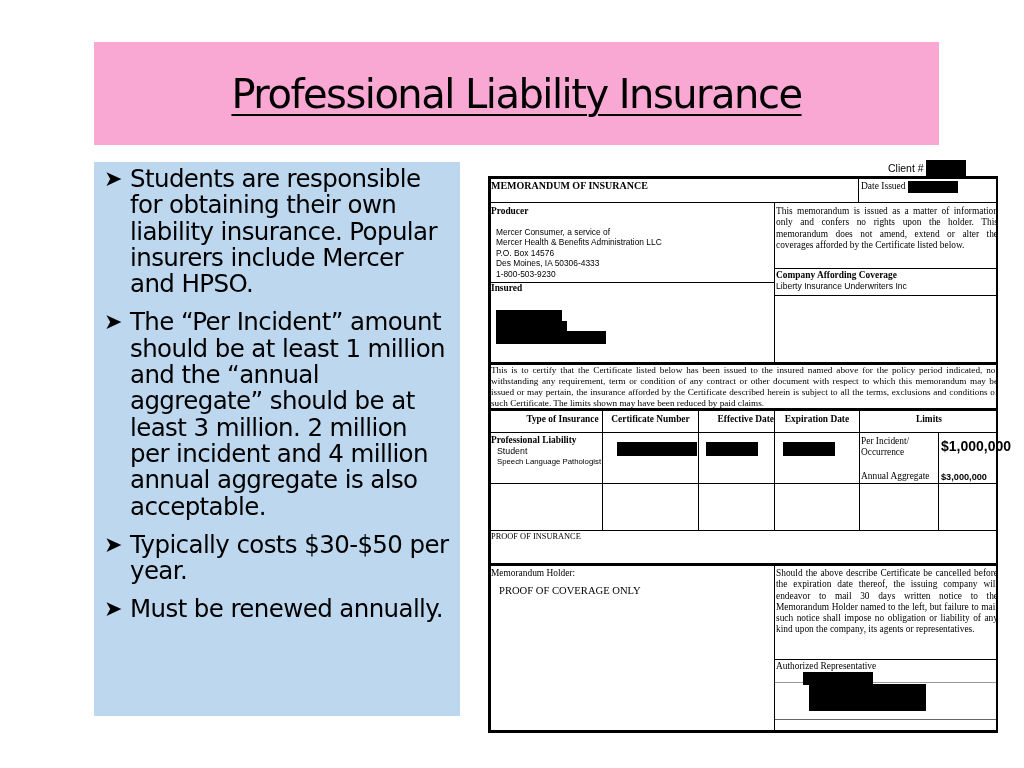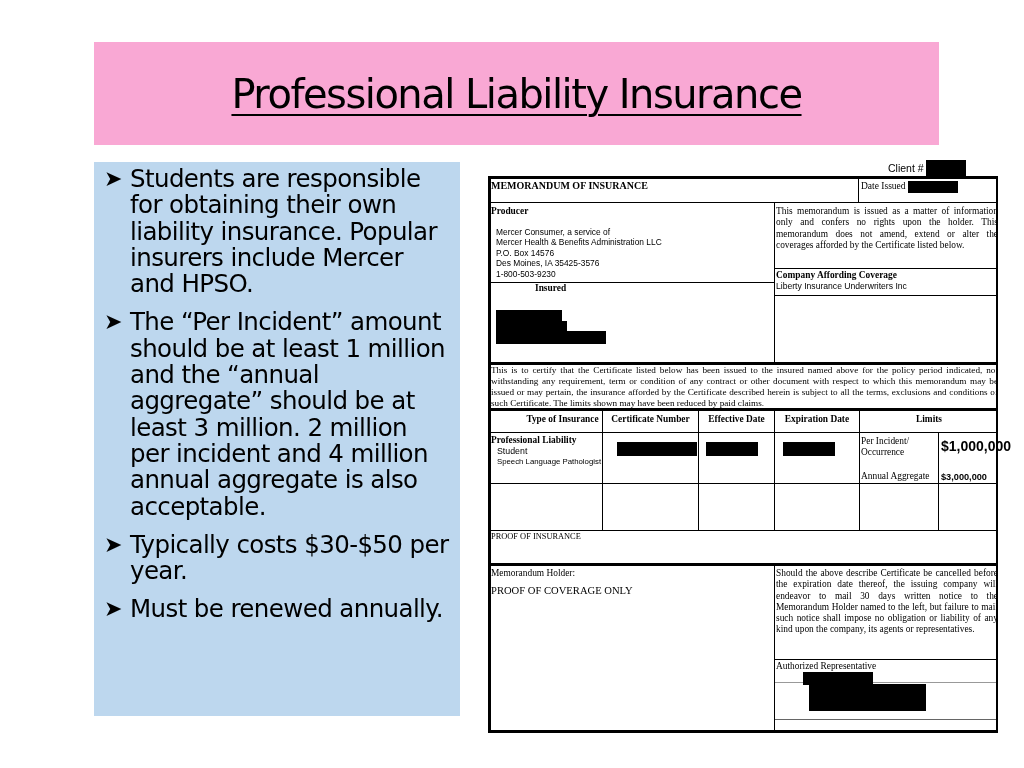--- a/index.html
+++ b/index.html
@@ -91,48 +91,48 @@
     <span class="redact" style="width:50px;height:12px;margin-left:2px;"></span>
   </div>
   <div class="hline" style="top:23px;height:1px;"></div>
 
   <div class="vline" style="left:283px;top:24px;width:1px;height:160px;"></div>
   <div class="abs bold" style="left:0;top:27px;">Producer</div>
   <div class="abs sans" style="left:5px;top:48px;font-size:8.4px;line-height:10.4px;">
     <div>Mercer Consumer, a service of</div>
     <div>Mercer Health &amp; Benefits Administration LLC</div>
     <div>P.O. Box 14576</div>
-    <div>Des Moines, IA 35425-3576</div>
+    <div>Des Moines, IA 50306-4333</div>
     <div>1-800-503-9230</div>
   </div>
   <div class="hline" style="top:103px;height:1px;width:283px;"></div>
   <div class="abs justify" style="left:285px;top:27px;width:222px;">This memorandum is issued as a matter of information only and confers no rights upon the holder. This memorandum does not amend, extend or alter the coverages afforded by the Certificate listed below.</div>
   <div class="hline" style="top:89px;left:284px;height:1px;"></div>
   <div class="abs bold" style="left:285px;top:91px;">Company Affording Coverage</div>
   <div class="abs sans" style="left:285px;top:102px;font-size:8.6px;">Liberty Insurance Underwriters Inc</div>
   <div class="hline" style="top:116px;left:284px;height:1px;"></div>
 
-  <div class="abs bold" style="left:0;top:104px;margin-left:44px;">Insured</div>
+  <div class="abs bold" style="left:0;top:104px;">Insured</div>
   <span class="abs redact" style="left:5px;top:131px;width:66px;height:14px;"></span>
   <span class="abs redact" style="left:5px;top:142px;width:71px;height:12px;"></span>
   <span class="abs redact" style="left:5px;top:152px;width:110px;height:13px;"></span>
   <div class="hline" style="top:183px;height:3px;"></div>
 
   <div class="abs justify" style="left:0;top:186px;width:507px;font-size:9.2px;line-height:11px;">This is to certify that the Certificate listed below has been issued to the insured named above for the policy period indicated, not withstanding any requirement, term or condition of any contract or other document with respect to which this memorandum may be issued or may pertain, the insurance afforded by the Certificate described herein is subject to all the terms, exclusions and conditions of such Certificate. The limits shown may have been reduced by paid claims.</div>
   <div class="hline" style="top:229px;height:3px;"></div>
 
   <div class="vline" style="left:111px;top:232px;width:1px;height:119px;"></div>
   <div class="vline" style="left:207px;top:232px;width:1px;height:119px;"></div>
   <div class="vline" style="left:283px;top:232px;width:1px;height:119px;"></div>
   <div class="vline" style="left:368px;top:232px;width:1px;height:119px;"></div>
   <div class="vline" style="left:447px;top:253px;width:1px;height:98px;"></div>
 
   <div class="abs bold" style="left:16px;top:235px;width:111px;text-align:center;">Type of Insurance</div>
   <div class="abs bold" style="left:112px;top:235px;width:95px;text-align:center;">Certificate Number</div>
-  <div class="abs bold" style="left:208px;top:235px;width:75px;text-align:center;">Effective Date</div>
+  <div class="abs bold" style="left:208px;top:235px;width:75px;text-align:right;">Effective Date</div>
   <div class="abs bold" style="left:284px;top:235px;width:84px;text-align:center;">Expiration Date</div>
   <div class="abs bold" style="left:369px;top:235px;width:138px;text-align:center;">Limits</div>
   <div class="hline" style="top:253px;height:1px;"></div>
 
   <div class="abs" style="left:0;top:256px;width:111px;">
     <div class="bold">Professional Liability</div>
     <div class="sans" style="padding-left:6px;font-size:8.8px;line-height:10px;">Student</div>
     <div class="sans" style="padding-left:6px;font-size:7.8px;line-height:11px;white-space:nowrap;">Speech Language Pathologist</div>
   </div>
   <span class="abs redact" style="left:126px;top:263px;width:80px;height:14px;"></span>
@@ -144,21 +144,21 @@
   <div class="abs" style="left:370px;top:292px;">Annual Aggregate</div>
   <div class="abs sans bold" style="left:450px;top:293px;font-size:9.2px;">$3,000,000</div>
   <div class="hline" style="top:304px;height:1px;"></div>
   <div class="hline" style="top:351px;height:1px;"></div>
 
   <div class="abs" style="left:0;top:352px;font-size:8.4px;">PROOF OF INSURANCE</div>
   <div class="hline" style="top:384px;height:3px;"></div>
 
   <div class="vline" style="left:283px;top:387px;width:1px;height:167px;"></div>
   <div class="abs" style="left:0;top:389px;">Memorandum Holder:</div>
-  <div class="abs" style="left:0;top:406px;font-size:10.6px;">PROOF OF COVERAGE ONLY</div>
+  <div class="abs" style="left:0;top:406px;font-size:10.6px;padding-left:8px;">PROOF OF COVERAGE ONLY</div>
   <div class="abs justify" style="left:285px;top:389px;width:222px;line-height:11.3px;">Should the above describe Certificate be cancelled before the expiration date thereof, the issuing company will endeavor to mail 30 days written notice to the Memorandum Holder named to the left, but failure to mail such notice shall impose no obligation or liability of any kind upon the company, its agents or representatives.</div>
   <div class="hline" style="top:480px;left:284px;height:1px;"></div>
   <div class="abs" style="left:285px;top:482px;">Authorized Representative</div>
   <div class="hline" style="top:503px;left:284px;height:1px;background:#999;"></div>
   <span class="abs redact" style="left:312px;top:493px;width:70px;height:13px;"></span>
   <span class="abs redact" style="left:318px;top:505px;width:117px;height:27px;"></span>
   <div class="hline" style="top:540px;left:284px;height:1px;background:#666;"></div>
 </div>
 
 </body></html>

